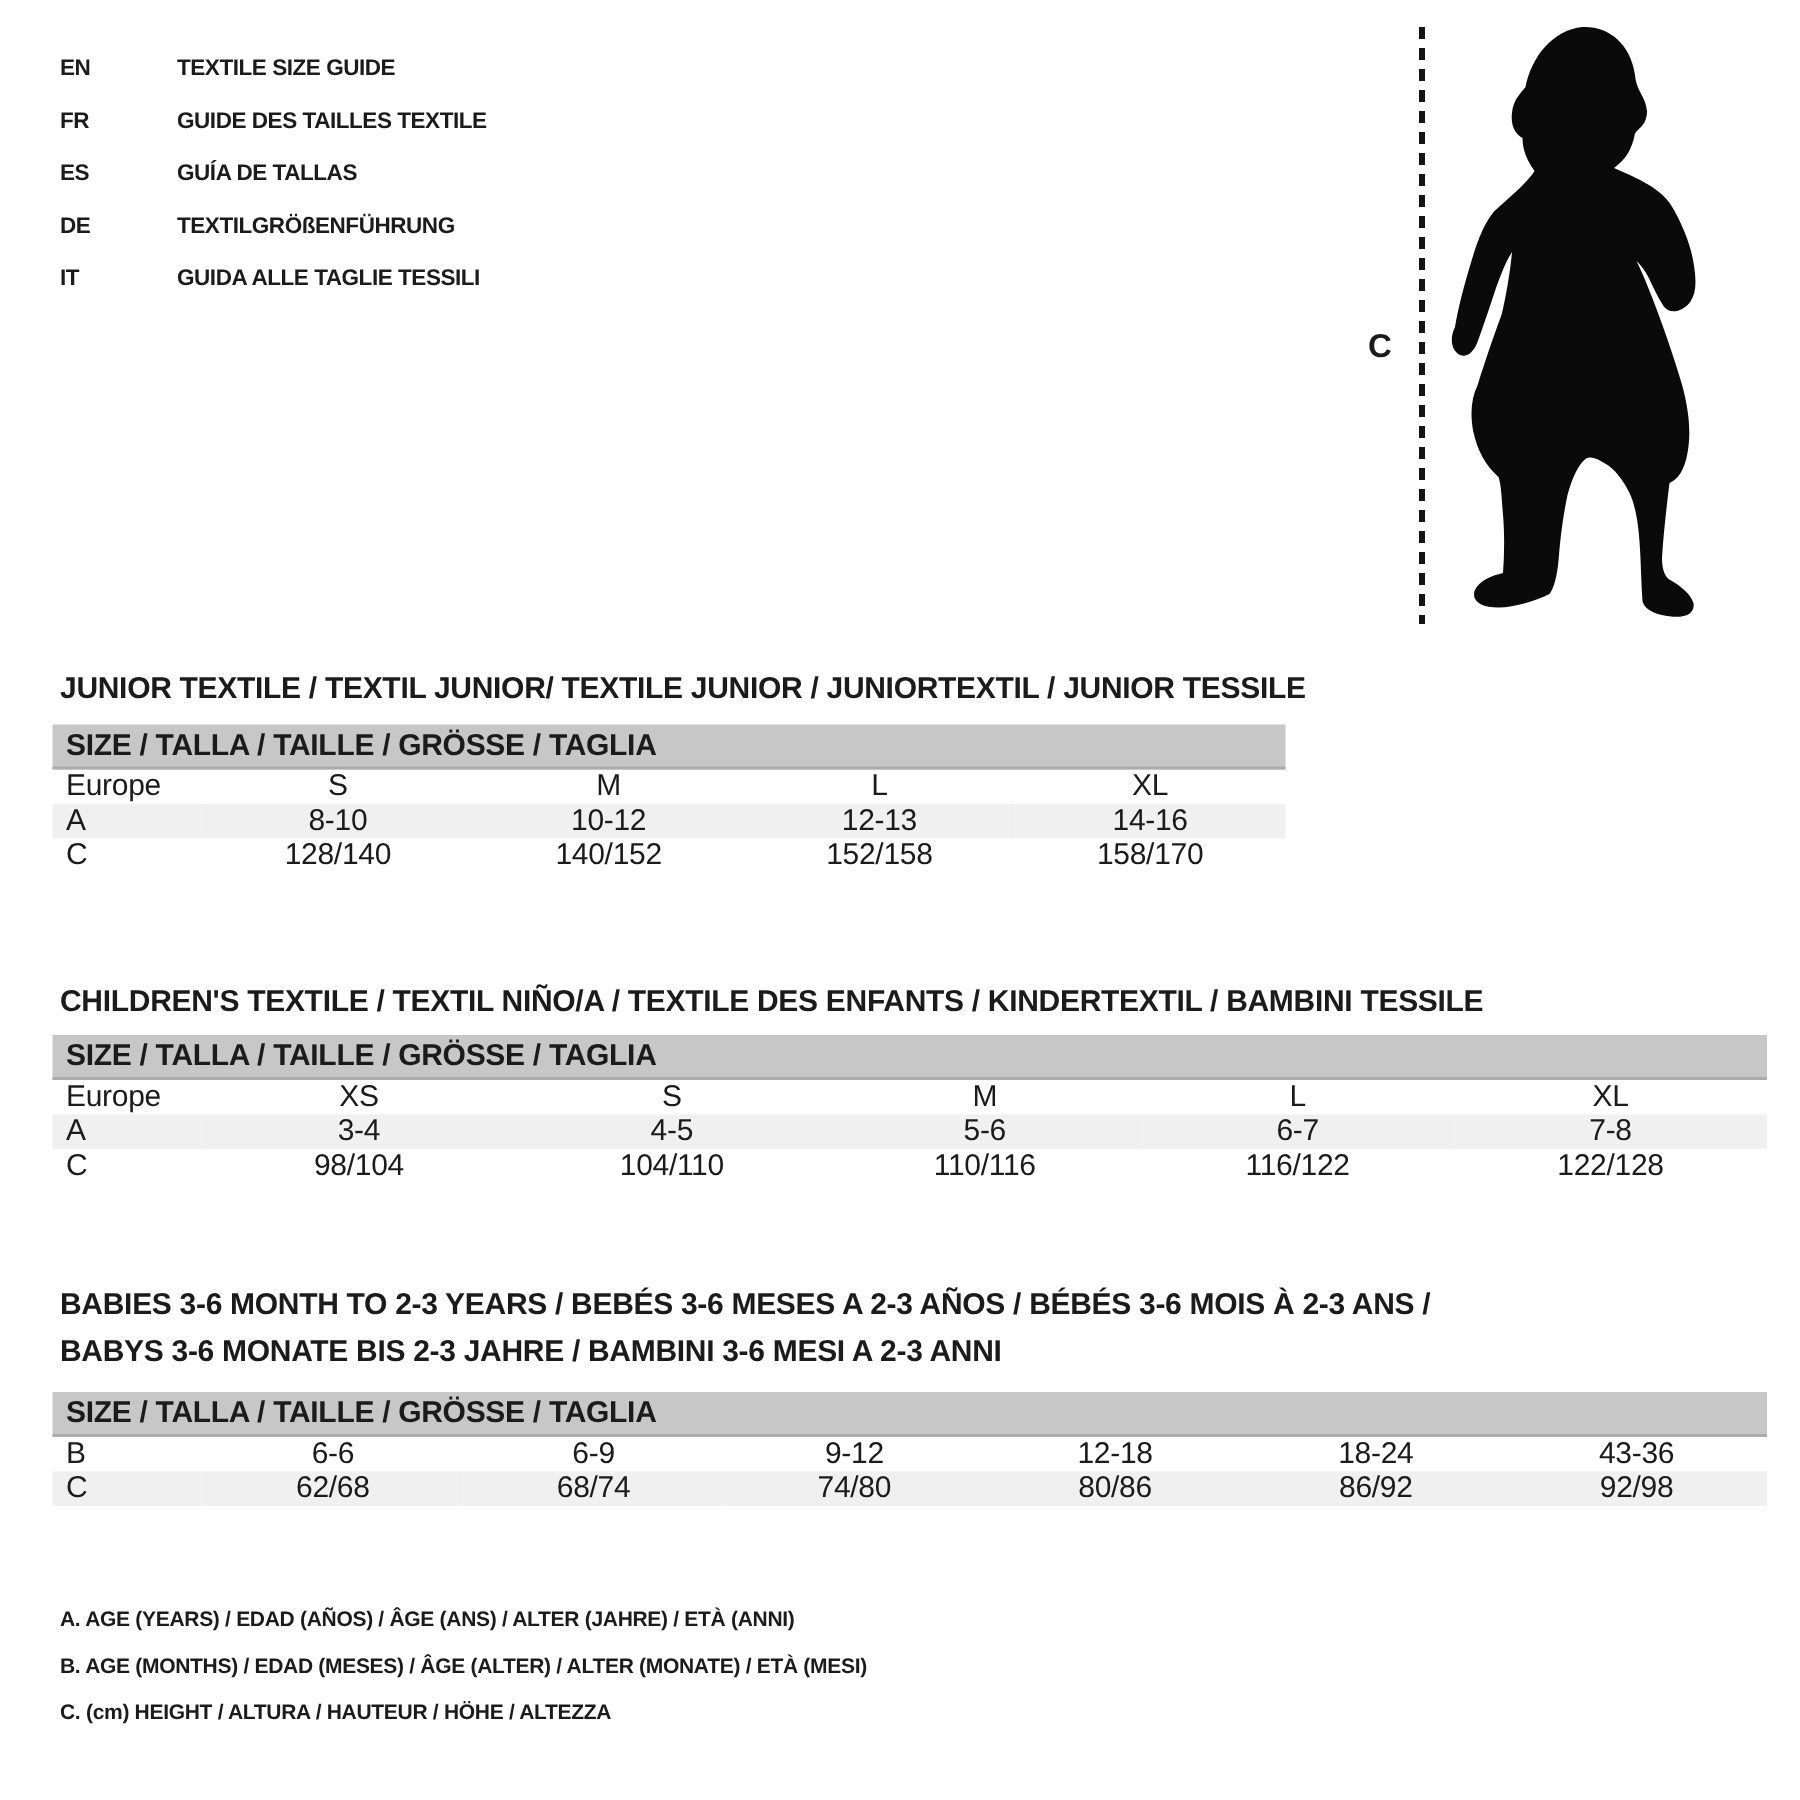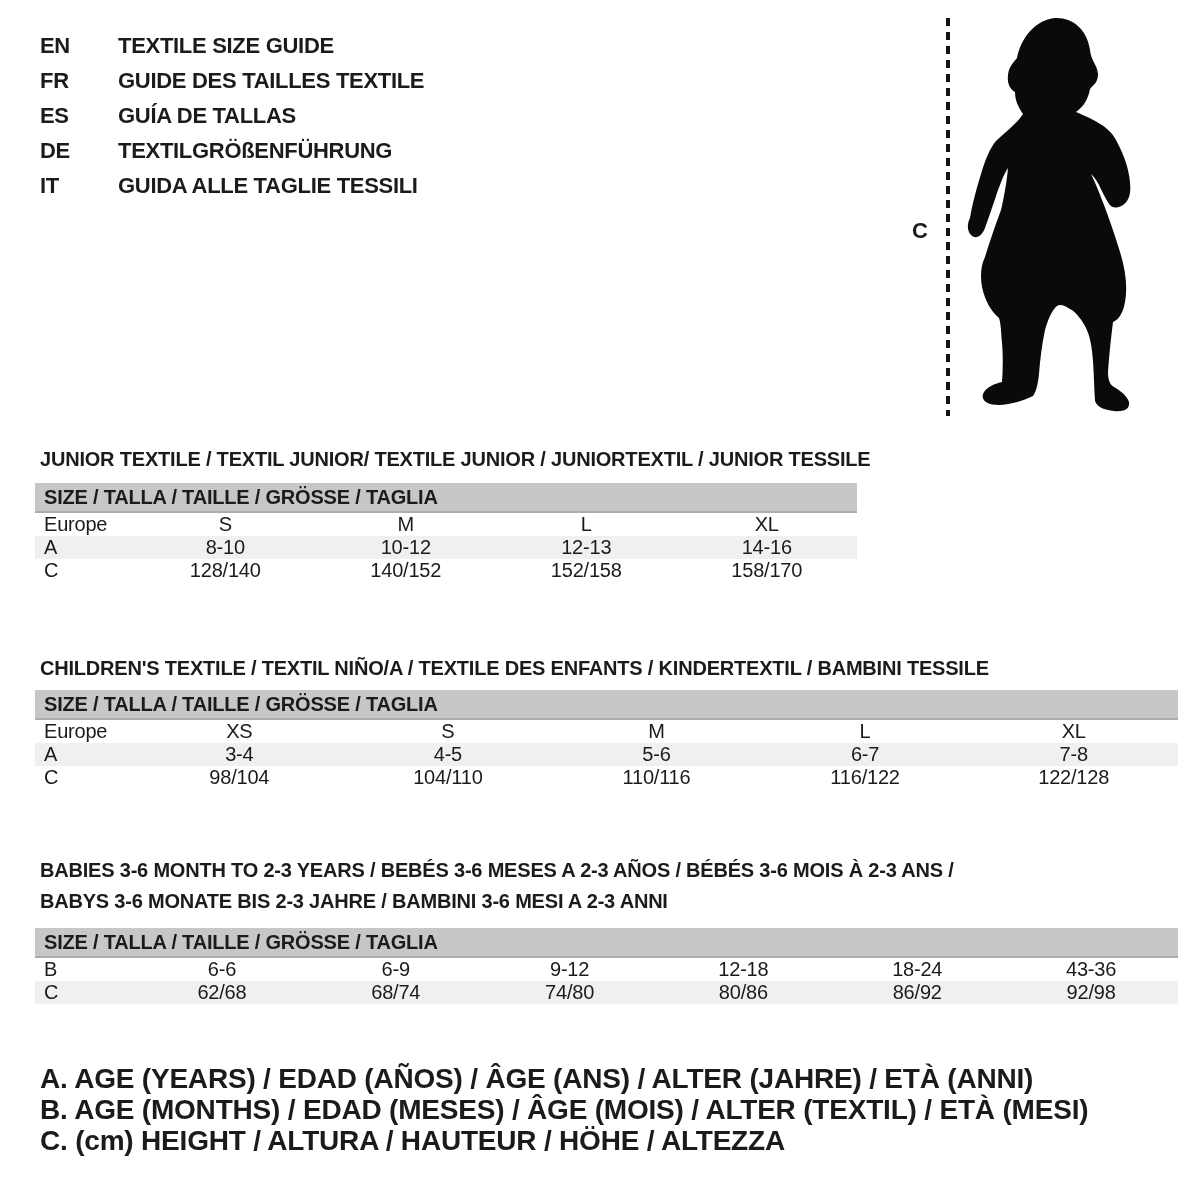--- a/index.html
+++ b/index.html
@@ -2,21 +2,21 @@
 <html><head>
 <meta charset="utf-8">
 <style>
   html,body{margin:0;padding:0;background:#ffffff;}
   body{width:1200px;height:1200px;font-family:"Liberation Sans",sans-serif;color:#1b1b1b;
        -webkit-font-smoothing:antialiased;}
   .canvas{position:relative;width:1200px;height:1200px;background:#ffffff;overflow:hidden;}
 
   
   .lang-list{position:absolute;left:40px;top:28px;}
-  .lang-row{display:flex;align-items:center;height:35px;font-weight:700;font-size:22px;letter-spacing:-0.3px;}
+  .lang-row{display:flex;align-items:center;height:35px;font-weight:700;font-size:15px;letter-spacing:-0.3px;}
   .lang-code{width:78px;}
 
   
   .measure-line{position:absolute;left:946px;top:18px;width:4px;height:398px;
       background:repeating-linear-gradient(to bottom,#141414 0 8px,transparent 8px 14px);}
   .measure-label{position:absolute;left:912px;top:218px;font-weight:700;font-size:22px;}
   .toddler{position:absolute;left:963px;top:14px;width:172px;height:400px;}
 
   
   .sec-title{position:absolute;left:40px;font-weight:700;font-size:20px;letter-spacing:-0.2px;line-height:31px;white-space:nowrap;margin-top:13px;}
@@ -28,21 +28,21 @@
       font-weight:700;font-size:20px;letter-spacing:-0.2px;}
   table.tbl{width:100%;border-collapse:collapse;table-layout:fixed;}
   table.tbl tr{height:17px;}
   table.tbl td{text-align:center;font-size:20px;letter-spacing:-0.2px;padding:0;vertical-align:middle;}
   table.tbl td:first-child{text-align:left;padding-left:9px;}
   table.tbl col.label{width:100px;}
   table.tbl tr.alt{background:#f0f0f0;}
 
   
   .legend{position:absolute;left:40px;top:1063px;}
-  .legend-line{height:31px;display:flex;align-items:center;font-weight:700;font-size:28px;letter-spacing:-0.2px;white-space:nowrap;}
+  .legend-line{height:31px;display:flex;align-items:center;font-weight:700;font-size:14px;letter-spacing:-0.2px;white-space:nowrap;}
 </style>
 </head>
 <body>
 
 <div class="canvas">
 
   <div class="lang-list">
     <div class="lang-row">
       <span class="lang-code">EN</span>
       <span class="lang-title">TEXTILE SIZE GUIDE</span>
@@ -228,17 +228,17 @@
         <td>80/86</td>
         <td>86/92</td>
         <td>92/98</td>
       </tr>
       </tbody>
     </table>
   </div>
 
   <div class="legend">
     <div class="legend-line">A. AGE (YEARS) / EDAD (AÑOS) / ÂGE (ANS) / ALTER (JAHRE) / ETÀ (ANNI)</div>
-    <div class="legend-line">B. AGE (MONTHS) / EDAD (MESES) / ÂGE (MOIS) / ALTER (TEXTIL) / ETÀ (MESI)</div>
+    <div class="legend-line">B. AGE (MONTHS) / EDAD (MESES) / ÂGE (ALTER) / ALTER (MONATE) / ETÀ (MESI)</div>
     <div class="legend-line">C. (cm) HEIGHT / ALTURA / HAUTEUR / HÖHE / ALTEZZA</div>
   </div>
 
 </div>
 
 </body></html>

